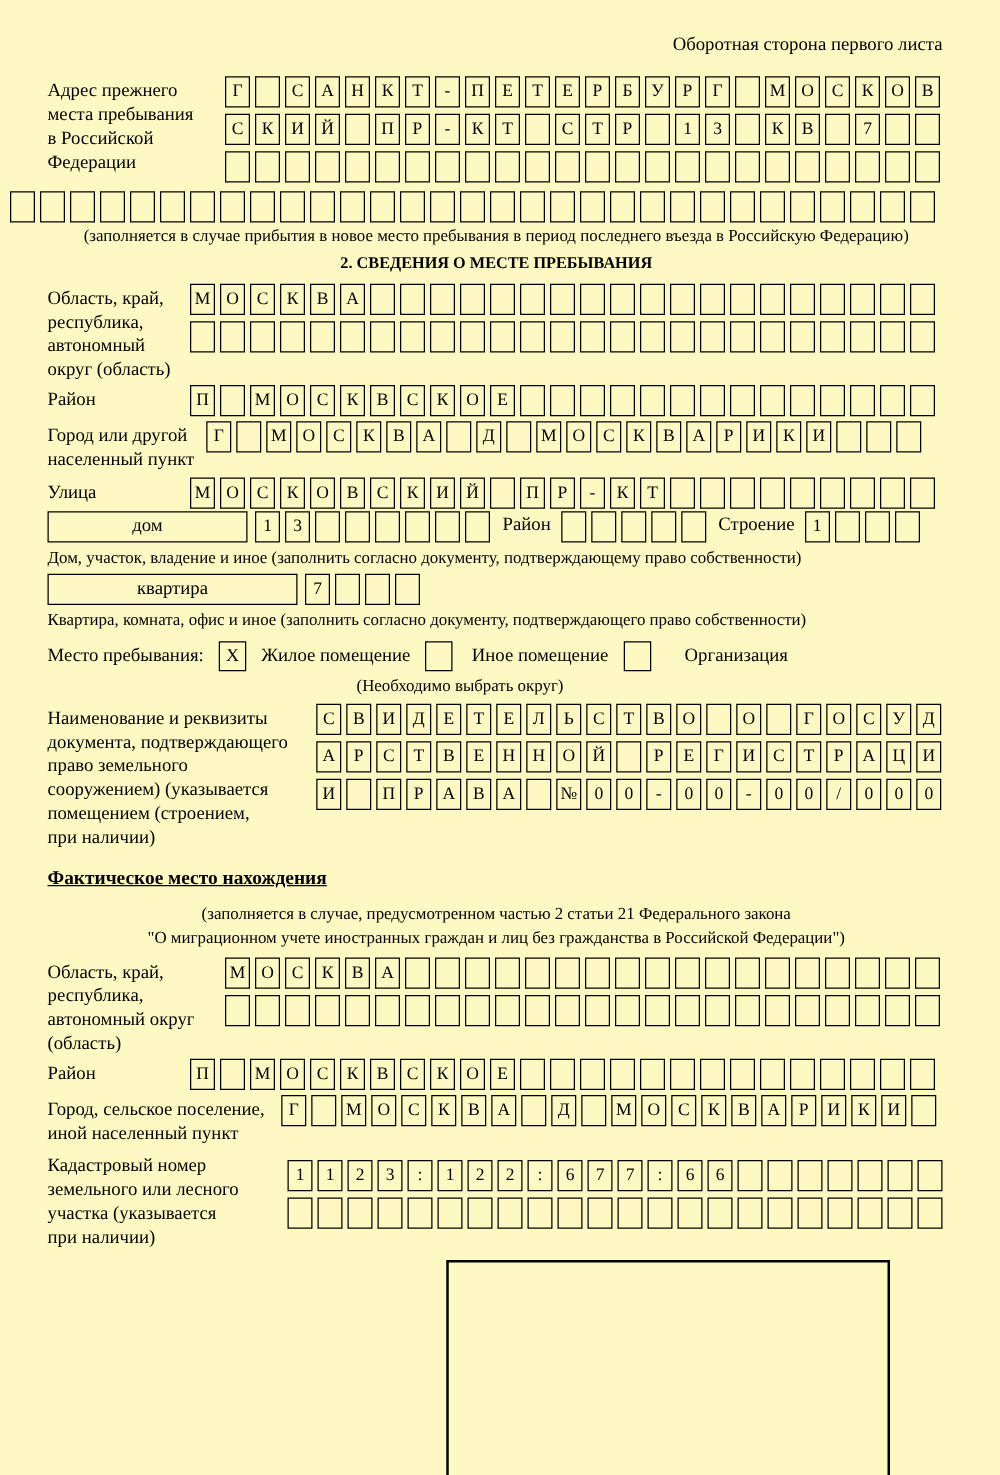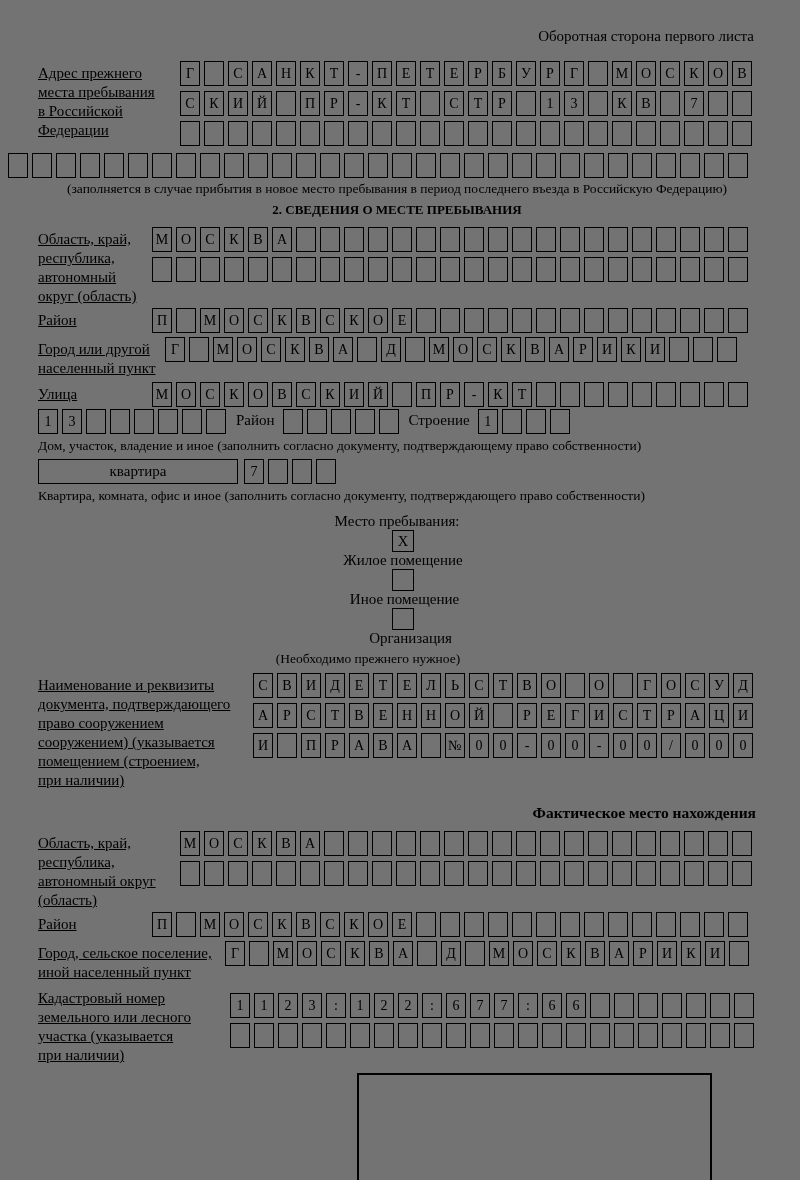--- a/index.html
+++ b/index.html
@@ -1,25 +1,25 @@
 <!DOCTYPE html>
 <html><head>
 <meta charset="utf-8">
 <style>
   html,body { margin:0; padding:0; background:#ffffff; }
   .page {
     width:800px; height:1180px; box-sizing:border-box;
     padding:8px 44px 0 38px;
-    background:#737373; color:#000;
+    background:#fef9c3; color:#000;
     font-family:"Liberation Serif","DejaVu Serif",serif;
     overflow:hidden; position:relative;
   }
   .hdr { text-align:right; font-size:15px; margin:20px 2px 16px 0; }
   .frow { display:flex; align-items:flex-start; }
-  .lbl { font-size:15px; line-height:19px; padding-top:3px;text-decoration:underline; }
+  .lbl { font-size:15px; line-height:19px; padding-top:3px; }
   .w142{flex:0 0 142px} .w114{flex:0 0 114px} .w127{flex:0 0 127px}
   .w215{flex:0 0 215px} .w187{flex:0 0 187px} .w192{flex:0 0 192px}
   .cellrow { display:flex; }
   .cellcol .cellrow { margin-bottom:5px; }
   .cell {
     flex:0 0 20px; width:20px; height:25px; box-sizing:border-box;
     border:1.5px solid #000; margin-right:4px;
     display:inline-flex; align-items:center; justify-content:center;
     font-size:14px; line-height:1;
   }
@@ -29,29 +29,29 @@
   .sec-title { font-weight:bold; text-align:center; font-size:13px; margin:4px 0 9px; }
   .mb4{margin-bottom:4px} .mb2{margin-bottom:2px}
   .houserow { display:flex; align-items:flex-start; margin:2px 0 3px; }
   .widebox {
     height:25px; box-sizing:border-box; border:1.5px solid #000;
     display:flex; align-items:center; justify-content:center;
     font-size:15px; margin-right:6px;
   }
   .bw162{flex:0 0 160px} .bw200{flex:0 0 200px}
   .inline-lbl { font-size:15px; padding:3px 8px 0 6px; white-space:nowrap; }
-  .stayrow { display:flex; align-items:center; font-size:15px; margin:9px 0 3px;flex-direction:column; }
+  .stayrow { display:flex; align-items:center; font-size:15px; margin:9px 0 3px; }
   .chk {
     width:22px; height:24px; box-sizing:border-box; border:1.5px solid #000;
     display:inline-flex; align-items:center; justify-content:center;
     font-size:14.5px; flex:0 0 22px;
   }
   .gap12{margin-left:12px} .gap15{margin-left:15px} .gap27{margin-left:27px}
   .choose-note { width:260px; margin-left:200px; text-align:center; margin-top:3px; margin-bottom:6px; }
-  .fact-title { font-weight:bold; text-align:right; font-size:15.5px; margin:14px 0 9px; }
+  .fact-title { font-weight:bold; text-align:left; font-size:15.5px; margin:14px 0 9px;text-decoration:underline; }
   .note-lines { text-align:center; font-size:13.5px; line-height:19px; margin-bottom:7px; }
   .stamp-box { width:355px; height:175px; box-sizing:border-box; border:2px solid #000; margin-left:319px; margin-top:8px; }
 </style>
 </head>
 <body>
 
 <div class="page">
 
   <div class="hdr">Оборотная сторона первого листа</div>
 
@@ -334,20 +334,21 @@
         <span class="cell"></span>
         <span class="cell"></span>
         <span class="cell"></span>
         <span class="cell"></span>
         <span class="cell"></span>
         <span class="cell"></span>
       </div>
   </div>
 
   <div class="houserow">
+    <div class="widebox bw162">дом</div>
     <div class="cellrow">
         <span class="cell">1</span>
         <span class="cell">3</span>
         <span class="cell"></span>
         <span class="cell"></span>
         <span class="cell"></span>
         <span class="cell"></span>
         <span class="cell"></span>
         <span class="cell"></span>
       </div>
@@ -382,27 +383,27 @@
 
   <div class="stayrow">
     <span>Место пребывания:</span>
     <span class="chk gap12">X</span>
     <span class="gap12">Жилое помещение</span>
     <span class="chk gap12"></span>
     <span class="gap15">Иное помещение</span>
     <span class="chk gap12"></span>
     <span class="gap27">Организация</span>
   </div>
-  <div class="cap choose-note">(Необходимо прежнего нужное)</div>
+  <div class="cap choose-note">(Необходимо выбрать округ)</div>
 
   <div class="frow">
     <div class="lbl w215">
         <div>Наименование и реквизиты</div>
         <div>документа, подтверждающего</div>
-        <div>право сооружением</div>
+        <div>право земельного</div>
         <div>сооружением) (указывается</div>
         <div>помещением (строением,</div>
         <div>при наличии)</div>
       </div>
     <div class="cellcol">
       <div class="cellrow">
           <span class="cell">С</span>
           <span class="cell">В</span>
           <span class="cell">И</span>
           <span class="cell">Д</span>
@@ -467,20 +468,24 @@
           <span class="cell">0</span>
           <span class="cell">/</span>
           <span class="cell">0</span>
           <span class="cell">0</span>
           <span class="cell">0</span>
         </div>
     </div>
   </div>
 
   <div class="fact-title">Фактическое место нахождения</div>
+  <div class="note-lines">
+      <div>(заполняется в случае, предусмотренном частью 2 статьи 21 Федерального закона</div>
+      <div>"О миграционном учете иностранных граждан и лиц без гражданства в Российской Федерации")</div>
+    </div>
 
   <div class="frow mb2">
     <div class="lbl w142">
         <div>Область, край,</div>
         <div>республика,</div>
         <div>автономный округ</div>
         <div>(область)</div>
       </div>
     <div class="cellcol">
       <div class="cellrow">

